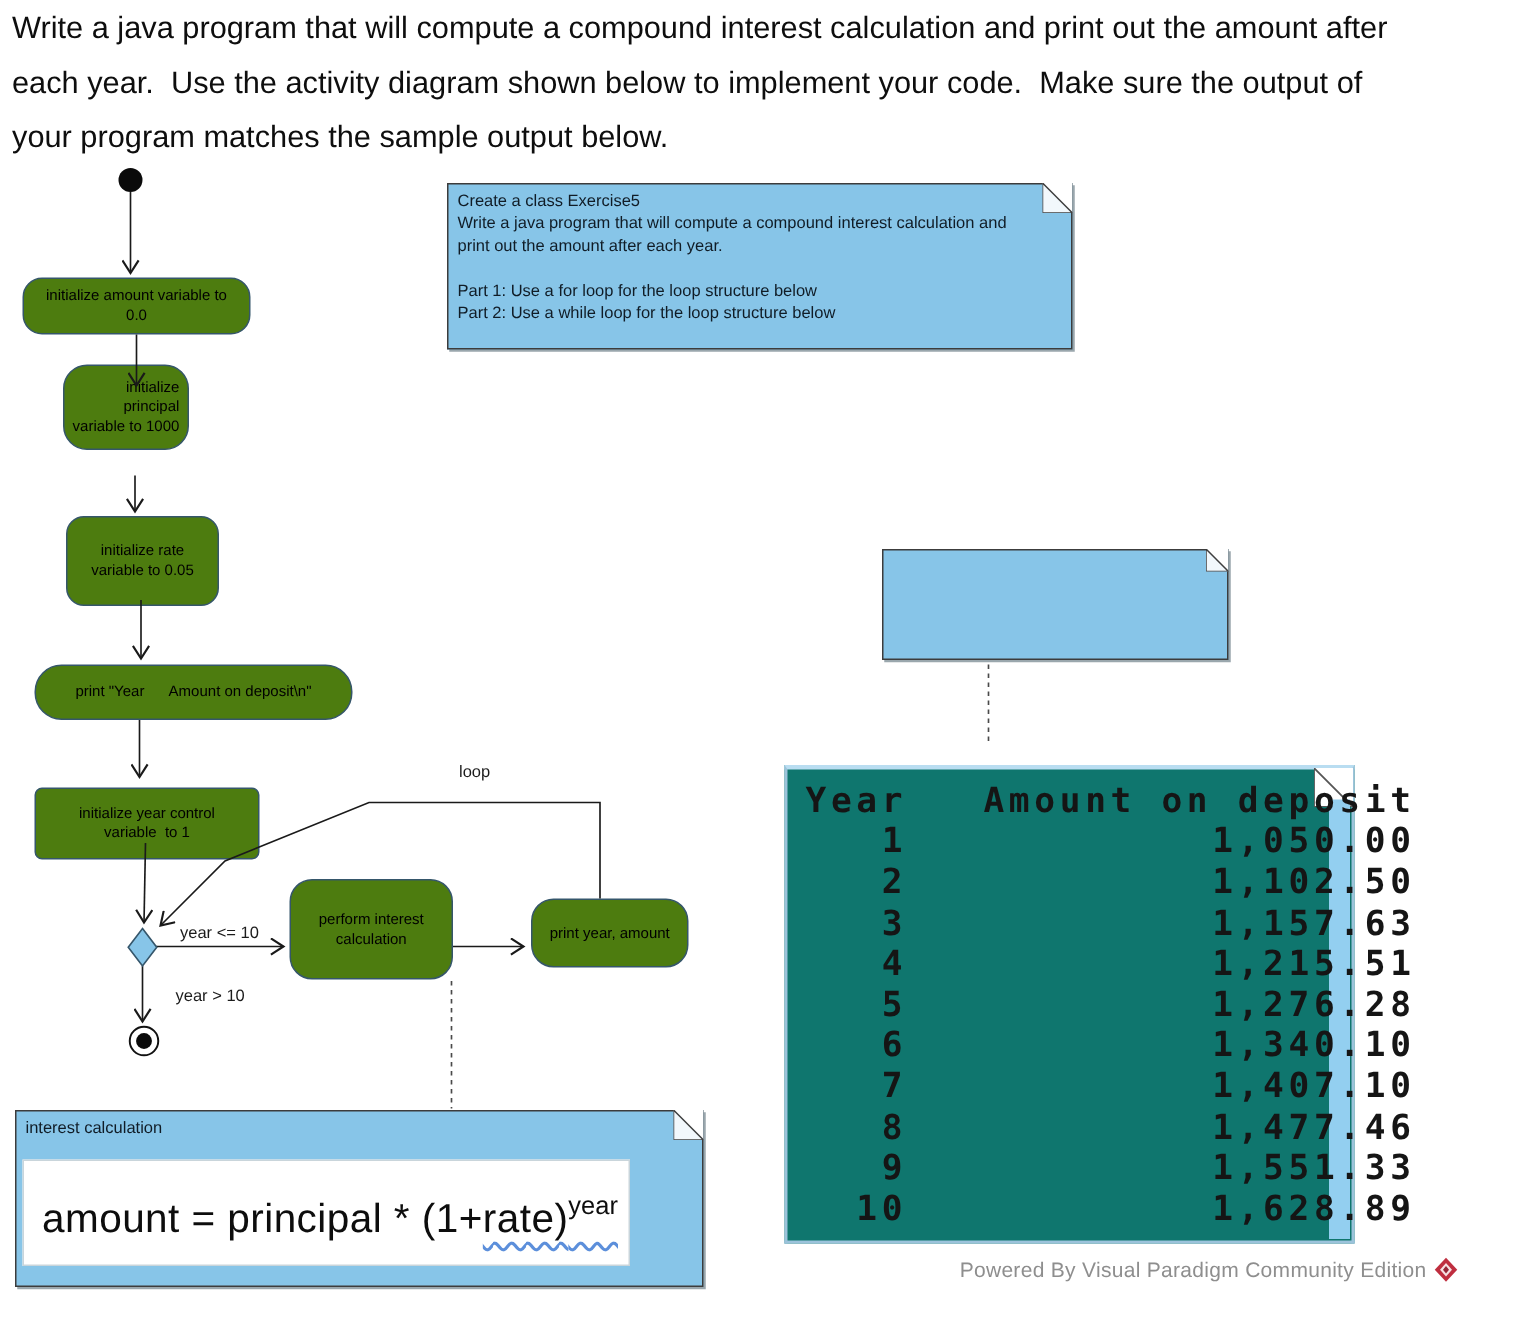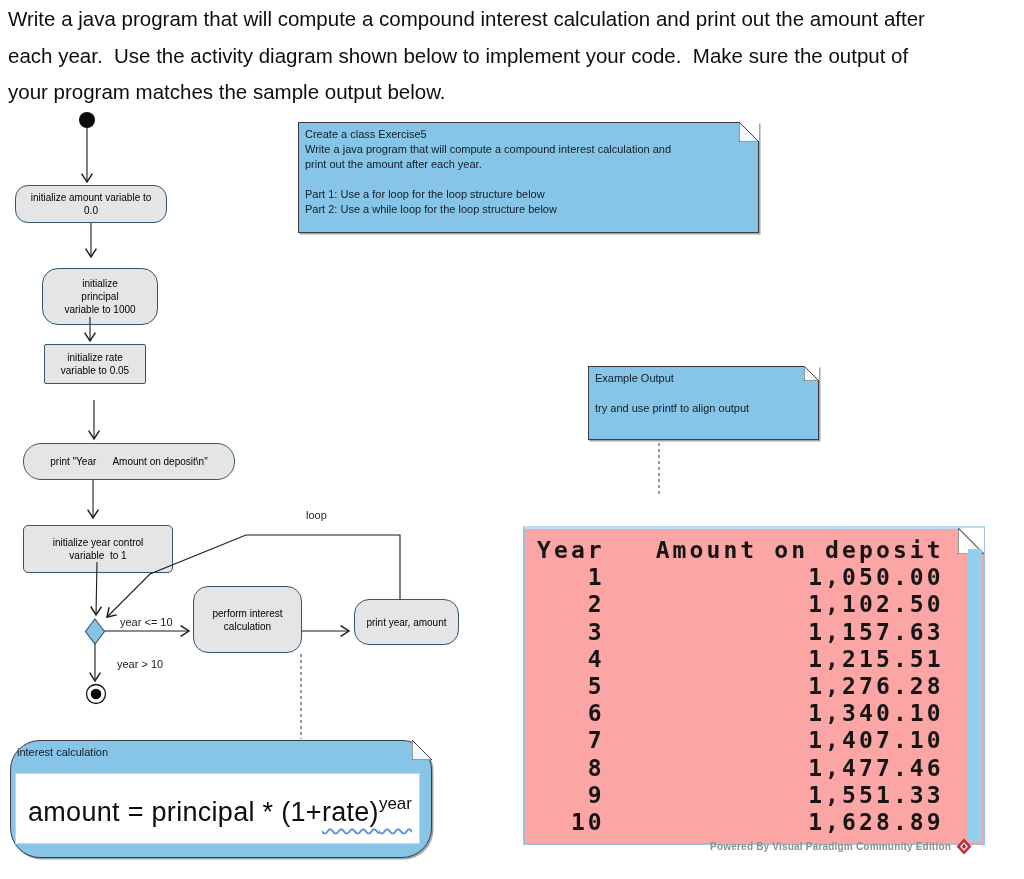--- a/index.html
+++ b/index.html
@@ -6,77 +6,77 @@
   body{
     width:1024px;height:879px;position:relative;background:#ffffff;
     font-family:"Liberation Sans",sans-serif;overflow:hidden;color:#111;
   }
   .instructions{
     position:absolute;left:8px;top:1px;width:1008px;
     font-size:20.5px;line-height:36.5px;color:#0e0e0e;white-space:pre-wrap;
   }
   
   .anode{
-    position:absolute;background:#e5e5e5;border:1.2px solid #35566b;
+    position:absolute;background:#4d7c0f;border:1.2px solid #35566b;
     display:flex;align-items:center;justify-content:center;text-align:center;
     font-size:10px;line-height:13px;color:#000;white-space:pre-wrap;z-index:2;
     box-sizing:border-box;
   }
   #n-init-amount{left:15px;top:185px;width:152px;height:38px;border-radius:13px;}
-  #n-init-principal{left:42px;top:268px;width:116px;height:57px;border-radius:16px;}
-  #n-init-rate{left:44px;top:344px;width:102px;height:40px;border-radius:2px;}
+  #n-init-principal{left:42px;top:243px;width:84px;height:57px;border-radius:16px;text-align:right;}
+  #n-init-rate{left:44px;top:344px;width:102px;height:60px;border-radius:12px;}
   #n-print-header{left:23px;top:443px;width:212px;height:37px;border-radius:18px;}
   #n-init-year{left:23px;top:525px;width:150px;height:48px;border-radius:5px;}
   #n-perform{left:193px;top:586px;width:109px;height:67px;border-radius:15px;}
   #n-print-year{left:354px;top:599px;width:105px;height:46px;border-radius:15px;}
   
   .note{
     position:absolute;background:#87c5e8;border:1px solid #3c3c3c;
     box-shadow:1.5px 1.5px 0 #9aa7ad;z-index:2;box-sizing:border-box;
     font-size:11px;line-height:15px;color:#101c26;
   }
   .note .txt{position:absolute;left:6px;top:4px;right:24px;white-space:pre-wrap;}
-  #note-exercise{left:298px;top:122px;width:461px;height:111px;}
+  #note-exercise{left:298px;top:122px;width:417px;height:111px;}
   #note-example{left:588px;top:366px;width:231px;height:74px;}
-  #note-interest{left:10px;top:740px;width:422px;height:118px;border-radius:30px;}
+  #note-interest{left:10px;top:740px;width:459px;height:118px;}
   .fold{position:absolute;top:-1px;right:-1px;}
   #formula-box{
     position:absolute;left:4px;top:32px;width:405px;height:71px;background:#ffffff;
     border:1px solid #c9d5db;display:flex;align-items:center;padding-left:12px;
     box-sizing:border-box;
   }
   .formula{font-size:27px;color:#0d0d0d;letter-spacing:0.3px;white-space:pre;text-align:right;}
   .wavy{
     text-decoration-line:underline;text-decoration-style:wavy;
     text-decoration-color:#5c8fdb;text-decoration-thickness:2px;text-underline-offset:7px;
   }
   .formula sup{font-size:17px;position:relative;top:-2px;letter-spacing:0;}
   
   #note-output{
-    position:absolute;left:523px;top:526px;width:462px;height:319px;background:#fca5a5;
+    position:absolute;left:523px;top:510px;width:380px;height:319px;background:#0f766e;
     border:2px solid #9cc3db;border-top:3px solid #b9ddf1;box-sizing:border-box;z-index:2;
   }
   #note-output .scroll-strip{position:absolute;right:1px;top:20px;bottom:1px;width:14px;background:#93cff0;}
   #note-output pre{
     position:absolute;left:12px;top:8px;margin:0;
     font-family:"DejaVu Sans Mono",monospace;font-weight:bold;font-size:23px;line-height:27.2px;
     letter-spacing:3.1px;color:#151515;
   }
   
   .elabel{position:absolute;font-size:11px;color:#1c1c1c;z-index:3;white-space:nowrap;}
   #lbl-loop{left:306px;top:509px;}
   #lbl-true{left:120px;top:616px;}
   #lbl-false{left:117px;top:658px;text-align:right;}
   
   #wires{position:absolute;left:0;top:0;z-index:4;pointer-events:none;}
   
   .credit{
     position:absolute;left:520px;top:836px;width:452px;height:20px;z-index:2;
     display:flex;align-items:center;justify-content:flex-end;gap:5px;
-    font-size:10px;color:#8e8e8e;letter-spacing:0.2px;font-weight:bold;
+    font-size:14px;color:#8e8e8e;letter-spacing:0.2px;
   }
 </style>
 </head>
 <body>
 
 <div class="instructions">Write a java program that will compute a compound interest calculation and print out the amount after
 each year.  Use the activity diagram shown below to implement your code.  Make sure the output of
 your program matches the sample output below.</div>
 
 <div class="anode" id="n-init-amount">initialize amount variable to
@@ -108,23 +108,20 @@
 
 Part 1: Use a for loop for the loop structure below
 Part 2: Use a while loop for the loop structure below</div>
 </div>
 
 <div class="note" id="note-example">
   <svg class="fold" width="15" height="15" viewBox="0 0 15 15">
     <path d="M0 0 H15 V15 Z" fill="#ffffff"></path>
     <path d="M0 0 L15 15 L0 15 Z" fill="#f2f8fc" stroke="#3f3f3f" stroke-width="1"></path>
   </svg>
-  <div class="txt">Example Output
-
-try and use printf to align output</div>
 </div>
 
 <div class="note" id="note-interest">
   <svg class="fold" width="20" height="20" viewBox="0 0 20 20">
     <path d="M0 0 H20 V20 Z" fill="#ffffff"></path>
     <path d="M0 0 L20 20 L0 20 Z" fill="#f2f8fc" stroke="#3f3f3f" stroke-width="1"></path>
   </svg>
   <div class="txt">interest calculation</div>
   <div id="formula-box">
     <span class="formula"><span>amount = principal * (1+</span><span class="wavy"><span>rate)</span><sup>year</sup></span></span>

